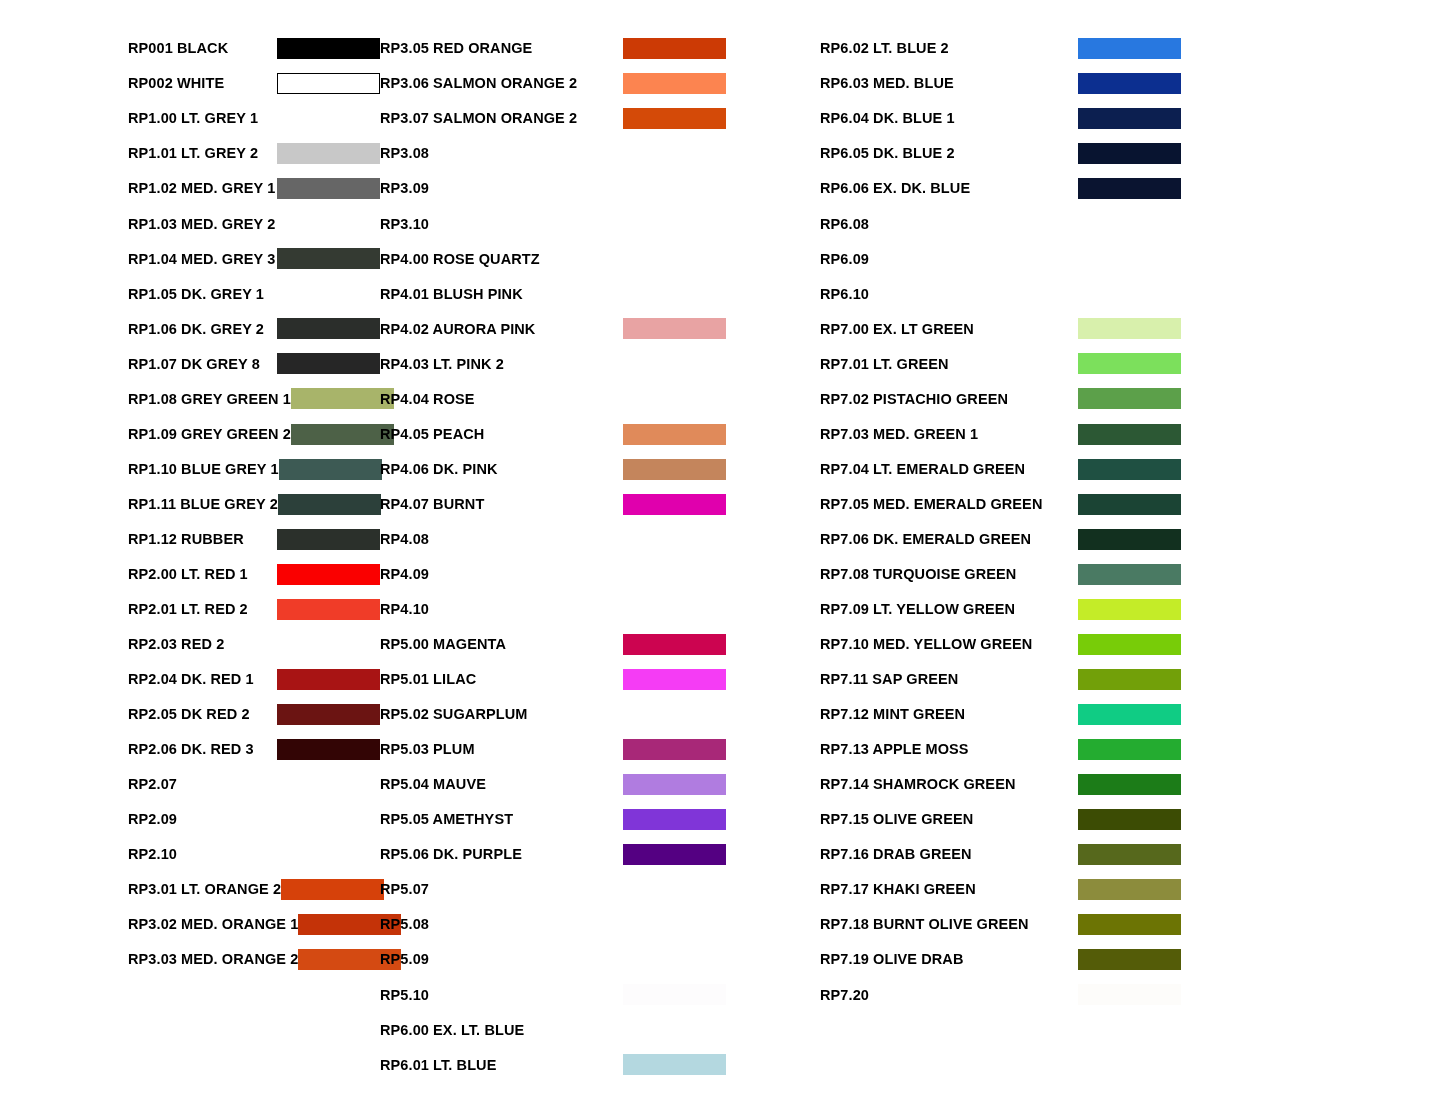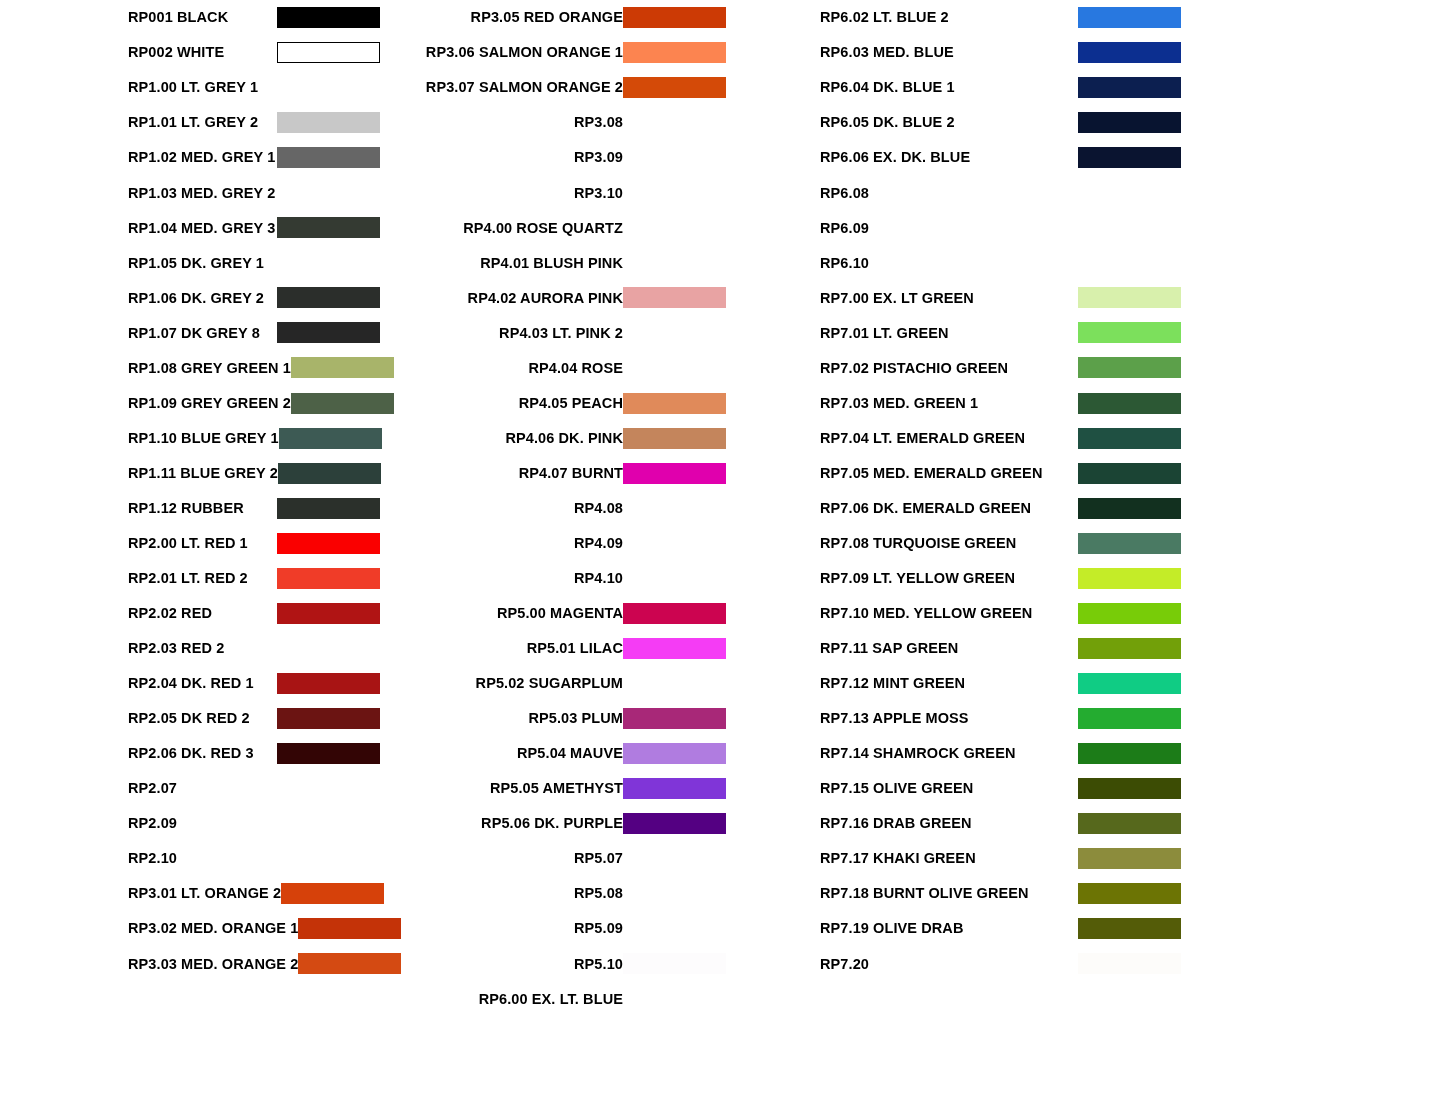--- a/index.html
+++ b/index.html
@@ -18,20 +18,21 @@
   #chart-sheet {
     position: relative;
     width: 1445px;
     height: 1117px;
     background: #ffffff;
   }
   .swatch-columns {
     display: flex;
     flex-direction: row;
     align-items: flex-start;
+    padding-top: 31px;
     box-sizing: border-box;
     height: 100%;
   }
   .swatch-column {
     display: flex;
     flex-direction: column;
   }
   .col-0 { width: 380px; padding-left: 128px; box-sizing: border-box; }
   .col-1 { width: 440px; padding-left: 0px; box-sizing: border-box; }
   .col-2 { width: 500px; padding-left: 0px; box-sizing: border-box; }
@@ -43,21 +44,21 @@
     height: 35.05px;
   }
   .swatch-label {
     font-size: 14.5px;
     font-weight: bold;
     letter-spacing: 0.1px;
     white-space: nowrap;
     line-height: 1;
   }
   .col-0 .swatch-label { width: 190px; }
-  .col-1 .swatch-label { width: 243px; text-align: right; }
+  .col-1 .swatch-label { width: 243px; }
   .col-2 .swatch-label { width: 258px; }
 
   .swatch-chip {
     width: 103px;
     height: 21px;
     flex: 0 0 auto;
   }
   .swatch-chip.empty {
     background: transparent;
   }
@@ -134,24 +135,20 @@
         </div>
         <div class="swatch-row">
           <span class="swatch-label">RP2.00 LT. RED 1</span>
           <span class="swatch-chip" style="background-color: rgb(250, 0, 0);"></span>
         </div>
         <div class="swatch-row">
           <span class="swatch-label">RP2.01 LT. RED 2</span>
           <span class="swatch-chip" style="background-color: rgb(240, 60, 40);"></span>
         </div>
         <div class="swatch-row">
-          <span class="swatch-label">RP2.02 RED</span>
-          <span class="swatch-chip" style="background-color: rgb(176, 20, 20);"></span>
-        </div>
-        <div class="swatch-row">
           <span class="swatch-label">RP2.03 RED 2</span>
           <span class="swatch-chip empty"></span>
         </div>
         <div class="swatch-row">
           <span class="swatch-label">RP2.04 DK. RED 1</span>
           <span class="swatch-chip" style="background-color: rgb(168, 20, 20);"></span>
         </div>
         <div class="swatch-row">
           <span class="swatch-label">RP2.05 DK RED 2</span>
           <span class="swatch-chip" style="background-color: rgb(107, 20, 18);"></span>
@@ -184,21 +181,21 @@
           <span class="swatch-label">RP3.03 MED. ORANGE 2</span>
           <span class="swatch-chip" style="background-color: rgb(212, 74, 18);"></span>
         </div>
       </div>
     <div class="swatch-column col-1">
         <div class="swatch-row">
           <span class="swatch-label">RP3.05 RED ORANGE</span>
           <span class="swatch-chip" style="background-color: rgb(204, 58, 5);"></span>
         </div>
         <div class="swatch-row">
-          <span class="swatch-label">RP3.06 SALMON ORANGE 1</span>
+          <span class="swatch-label">RP3.06 SALMON ORANGE 2</span>
           <span class="swatch-chip" style="background-color: rgb(252, 132, 80);"></span>
         </div>
         <div class="swatch-row">
           <span class="swatch-label">RP3.07 SALMON ORANGE 2</span>
           <span class="swatch-chip" style="background-color: rgb(212, 74, 8);"></span>
         </div>
         <div class="swatch-row">
           <span class="swatch-label">RP3.08</span>
           <span class="swatch-chip empty"></span>
         </div>
@@ -294,20 +291,24 @@
           <span class="swatch-label">RP5.09</span>
           <span class="swatch-chip empty"></span>
         </div>
         <div class="swatch-row">
           <span class="swatch-label">RP5.10</span>
           <span class="swatch-chip" style="background-color: rgb(253, 252, 253);"></span>
         </div>
         <div class="swatch-row">
           <span class="swatch-label">RP6.00 EX. LT. BLUE</span>
           <span class="swatch-chip empty"></span>
+        </div>
+        <div class="swatch-row">
+          <span class="swatch-label">RP6.01 LT. BLUE</span>
+          <span class="swatch-chip" style="background-color: rgb(180, 216, 224);"></span>
         </div>
       </div>
     <div class="swatch-column col-2">
         <div class="swatch-row">
           <span class="swatch-label">RP6.02 LT. BLUE 2</span>
           <span class="swatch-chip" style="background-color: rgb(40, 120, 224);"></span>
         </div>
         <div class="swatch-row">
           <span class="swatch-label">RP6.03 MED. BLUE</span>
           <span class="swatch-chip" style="background-color: rgb(12, 47, 144);"></span>

